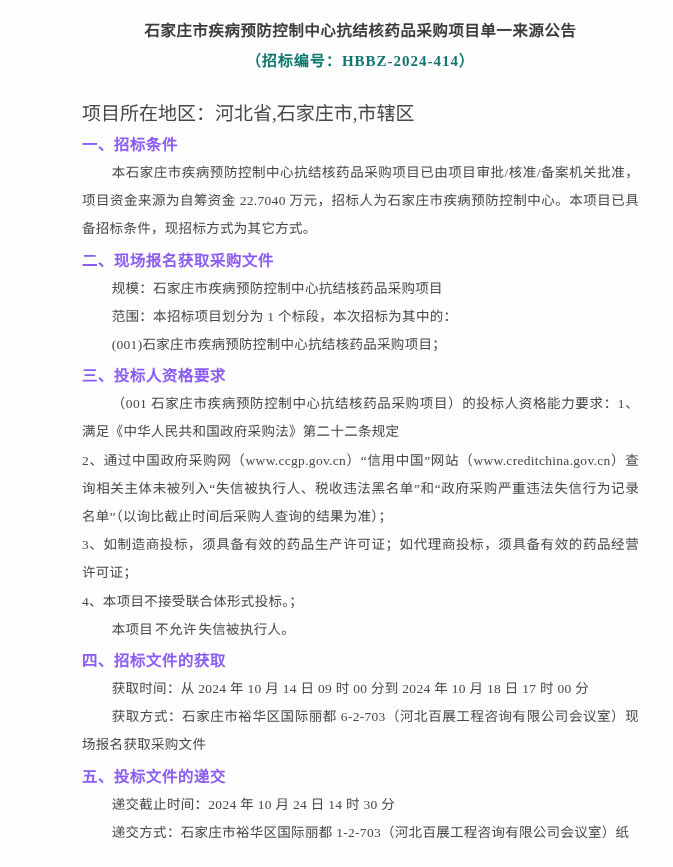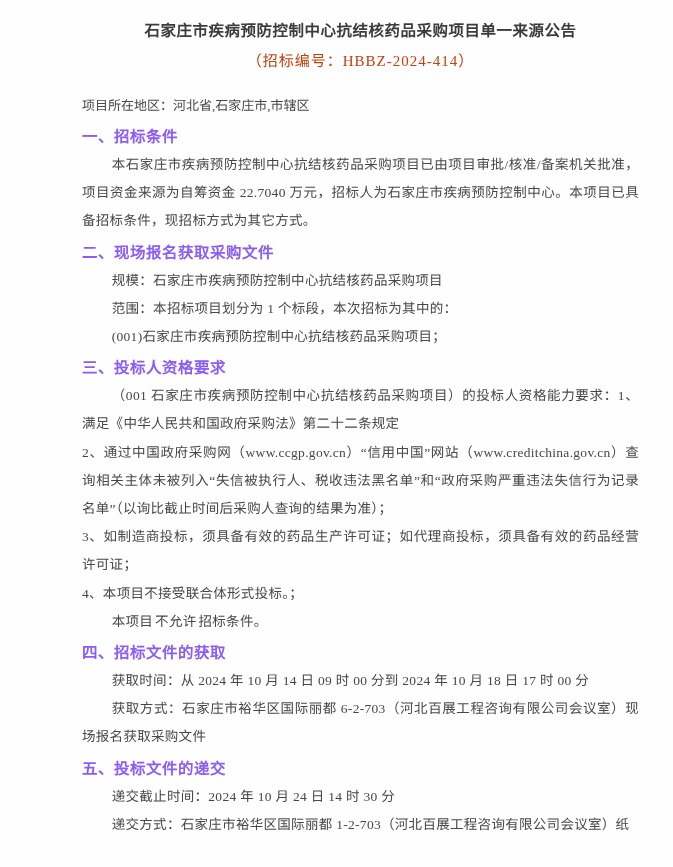--- a/index.html
+++ b/index.html
@@ -24,28 +24,28 @@
   }
   .doc-title {
     font-size: 15.5px;
     font-weight: bold;
     color: #3c3c3c;
     line-height: 30px;
     letter-spacing: 0.5px;
   }
   .doc-subtitle {
     font-size: 15px;
-    font-weight: normal;
-    color: #c2410c;
+    font-weight: bold;
+    color: #0f766e;
     line-height: 30px;
     letter-spacing: 1px;
   }
   .location-line {
-    margin-top: 16px;
-    font-size: 13px;
+    margin-top: 24px;
+    font-size: 19px;
     line-height: 28px;
   }
   .section-heading {
     font-size: 15.5px;
     font-weight: bold;
     color: #8b5cf6;
     line-height: 28px;
     margin: 3px 0 0 0;
     letter-spacing: 0.5px;
   }
@@ -86,21 +86,21 @@
     <p class="para indent">范围：本招标项目划分为 1 个标段，本次招标为其中的：</p>
     <p class="para indent">(001)石家庄市疾病预防控制中心抗结核药品采购项目；</p>
   </section>
 
   <section>
     <div class="section-heading">三、投标人资格要求</div>
     <p class="para indent">（001 石家庄市疾病预防控制中心抗结核药品采购项目）的投标人资格能力要求：1、满足《中华人民共和国政府采购法》第二十二条规定</p>
     <p class="para">2、通过中国政府采购网（www.ccgp.gov.cn）“信用中国”网站（www.creditchina.gov.cn）查询相关主体未被列入“失信被执行人、税收违法黑名单”和“政府采购严重违法失信行为记录名单”（以询比截止时间后采购人查询的结果为准）；</p>
     <p class="para">3、如制造商投标，须具备有效的药品生产许可证；如代理商投标，须具备有效的药品经营许可证；</p>
     <p class="para">4、本项目不接受联合体形式投标。；</p>
-    <p class="para indent"><span>本项目</span><span class="italic-part">不允许</span><span>招标条件。</span></p>
+    <p class="para indent"><span>本项目</span><span class="italic-part">不允许</span><span>失信被执行人。</span></p>
   </section>
 
   <section>
     <div class="section-heading">四、招标文件的获取</div>
     <p class="para indent">获取时间：从 2024 年 10 月 14 日 09 时 00 分到 2024 年 10 月 18 日 17 时 00 分</p>
     <p class="para indent">获取方式：石家庄市裕华区国际丽都 6-2-703（河北百展工程咨询有限公司会议室）现场报名获取采购文件</p>
   </section>
 
   <section>
     <div class="section-heading">五、投标文件的递交</div>

